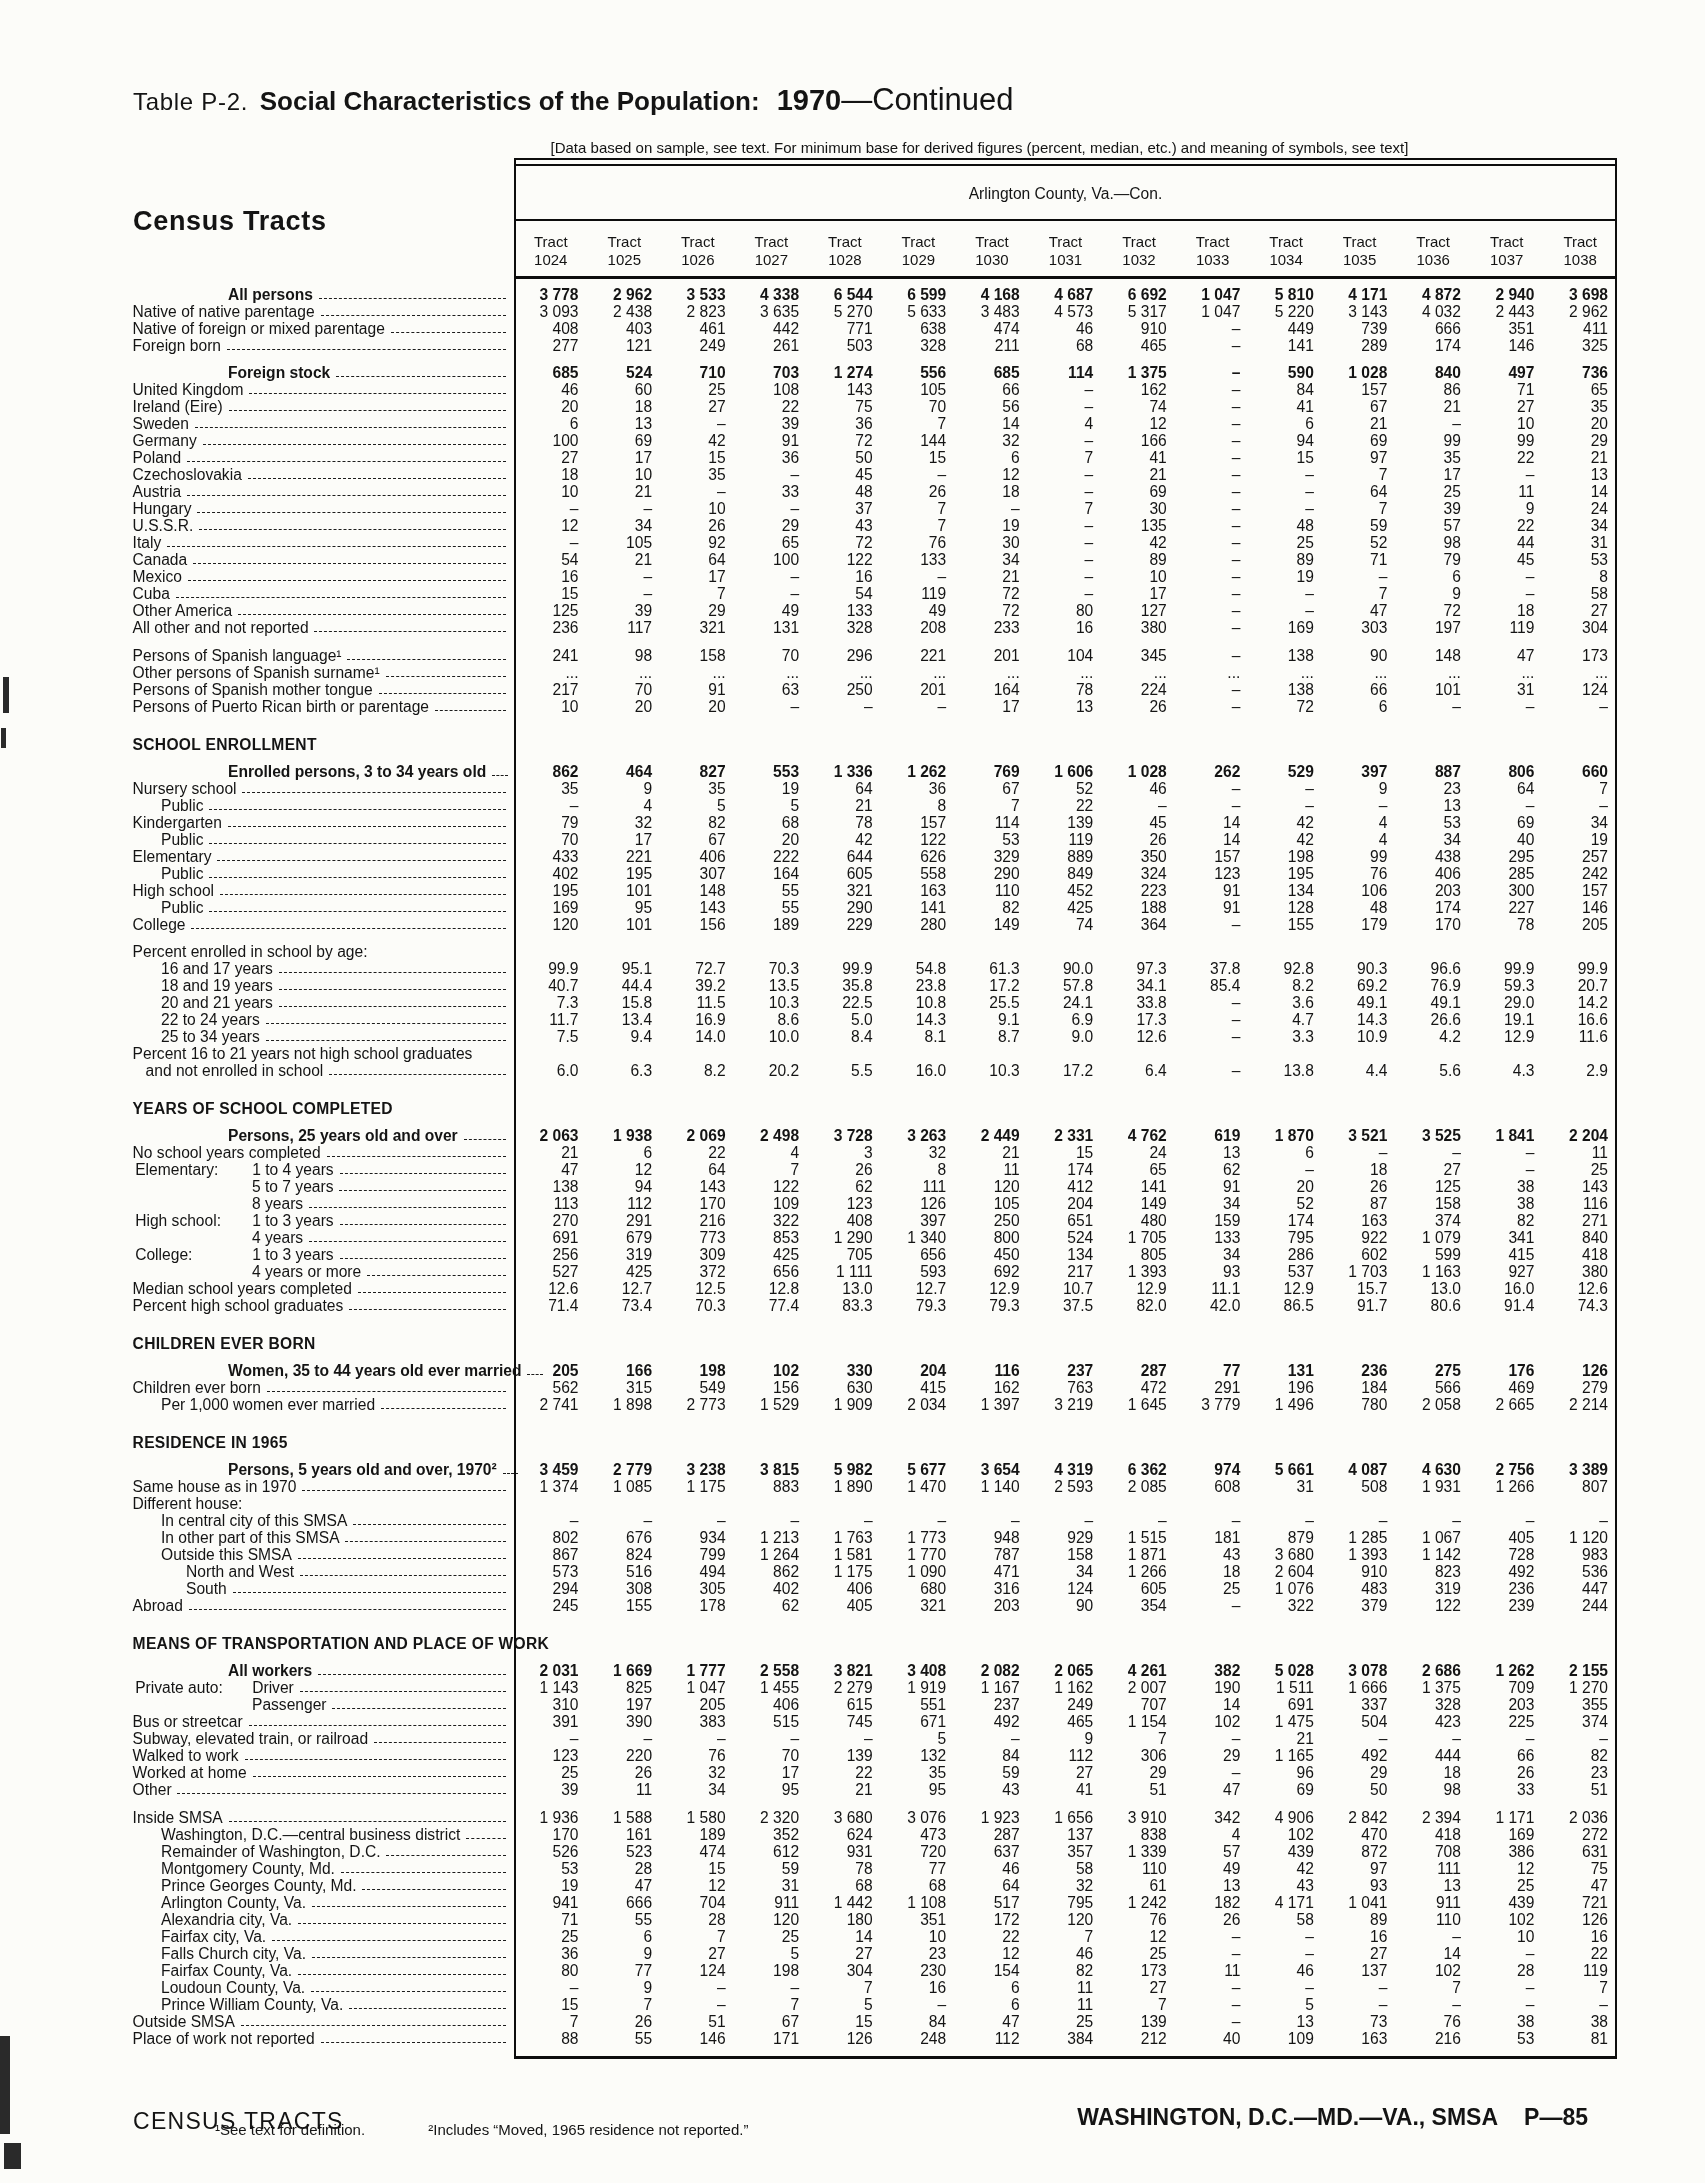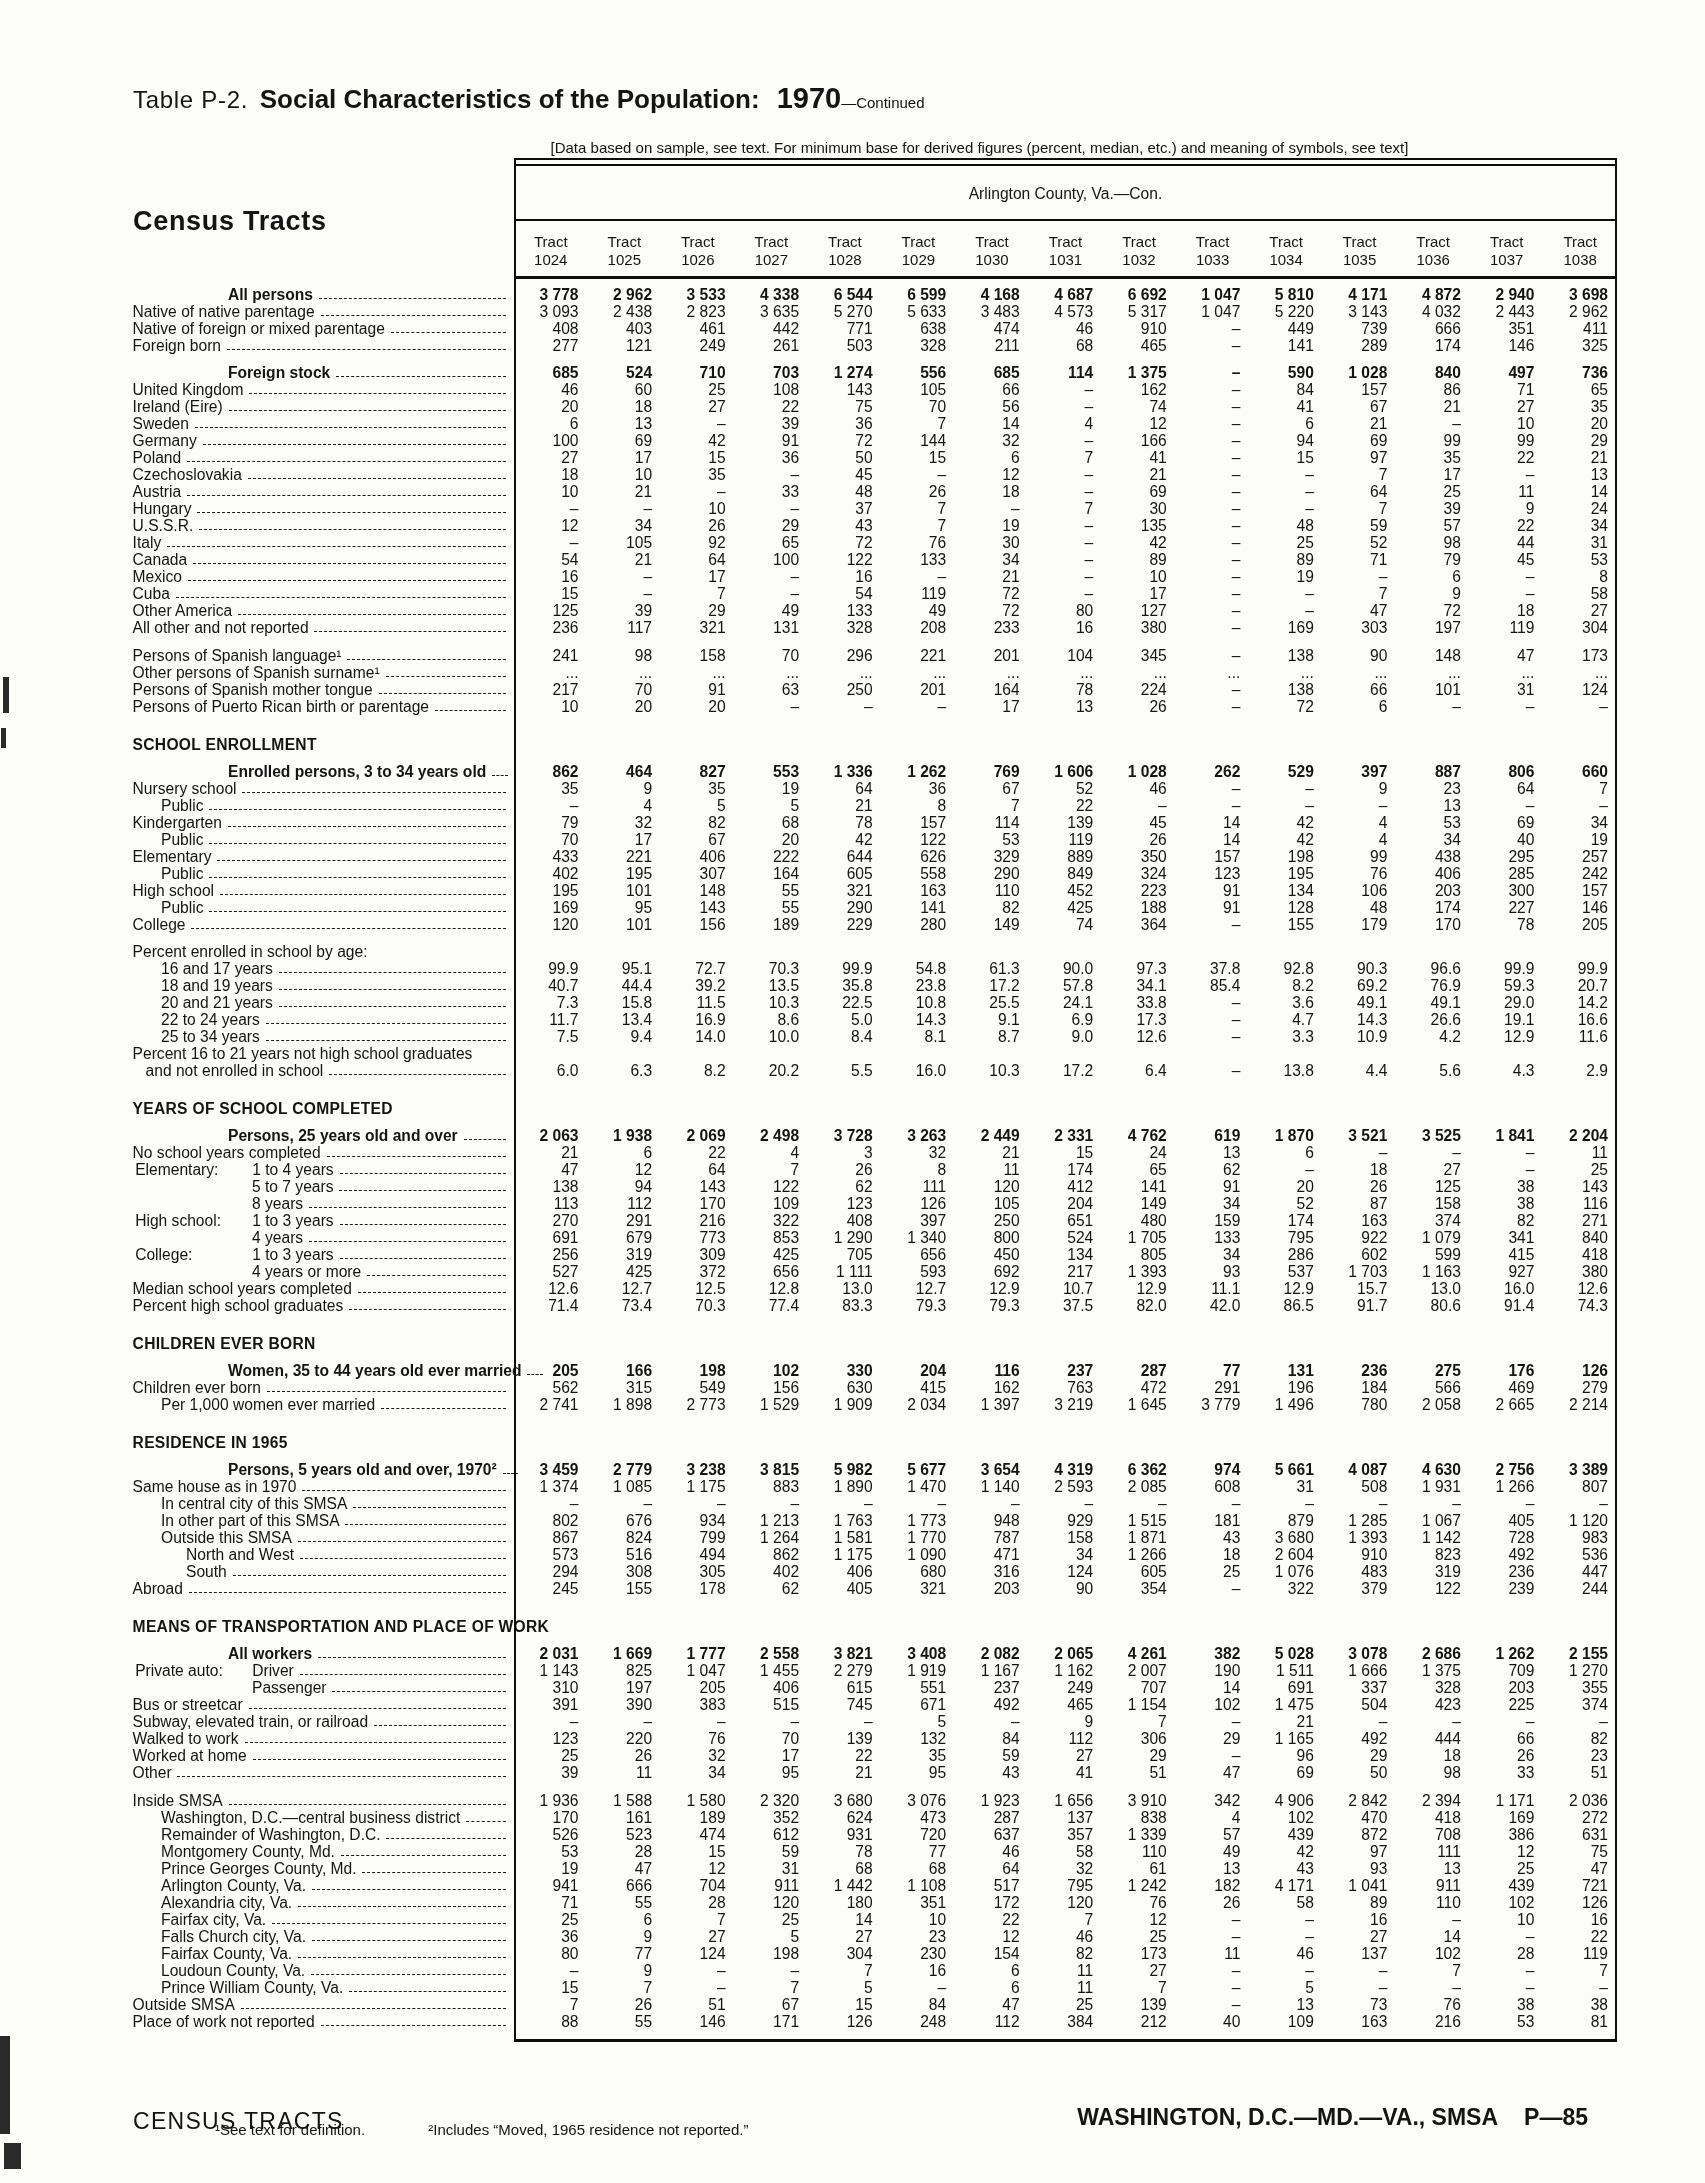--- a/index.html
+++ b/index.html
@@ -3,21 +3,21 @@
 <meta charset="utf-8">
 <style>
   html,body{margin:0;padding:0;background:#e8e8e4;}
   .page{position:relative;width:1705px;height:2183px;background:#fcfcf9;color:#141414;
         font-family:"Liberation Sans",sans-serif;overflow:hidden;}
   
   .title-block{position:absolute;left:133px;top:82px;white-space:nowrap;}
   .title-prefix{font-size:24px;letter-spacing:0.7px;}
   .title-main{font-size:26px;font-weight:bold;margin-left:11.7px;}
   .title-year{font-size:29px;font-weight:bold;margin-left:17px;}
-  .title-cont{font-size:15px;text-align:center;}
+  .title-cont{font-size:31px;text-align:center;}
   .bracket-note{position:absolute;left:514px;top:139px;width:931px;text-align:center;font-size:15px;}
   .census-label{position:absolute;left:133px;top:206px;font-size:27px;font-weight:bold;letter-spacing:0.7px;}
   
   .ctable{position:absolute;left:130px;top:158px;width:1487px;}
   .ctable::before{content:"";position:absolute;left:384px;top:0;bottom:0;width:2px;background:#0d0d0d;}
   .ctable::after{content:"";position:absolute;right:0;top:0;bottom:0;width:2px;background:#0d0d0d;}
   .thead{margin-left:384px;width:1103px;}
   .top-rule{height:3.9px;border-top:2.6px solid #0d0d0d;border-bottom:2px solid #0d0d0d;}
   .spanner{text-align:center;font-size:15.6px;padding:19.5px 0 15.6px 0;}
   .mid-rule{border-top:2px solid #0d0d0d;}
@@ -1320,20 +1320,25 @@
           <div class="val">2 593</div>
           <div class="val">2 085</div>
           <div class="val">608</div>
           <div class="val">31</div>
           <div class="val">508</div>
           <div class="val">1 931</div>
           <div class="val">1 266</div>
           <div class="val">807</div>
         </div>
         <div class="trow">
+          <div class="stub" style="padding-left: 2.6px;">
+            <span class="lbl">Different house:</span>
+          </div>
+        </div>
+        <div class="trow">
           <div class="stub" style="padding-left: 31px;">
             <span class="lbl">In central city of this SMSA</span>
             <span class="leader"></span>
           </div>
           <div class="val">–</div>
           <div class="val">–</div>
           <div class="val">–</div>
           <div class="val">–</div>
           <div class="val">–</div>
           <div class="val">–</div>

